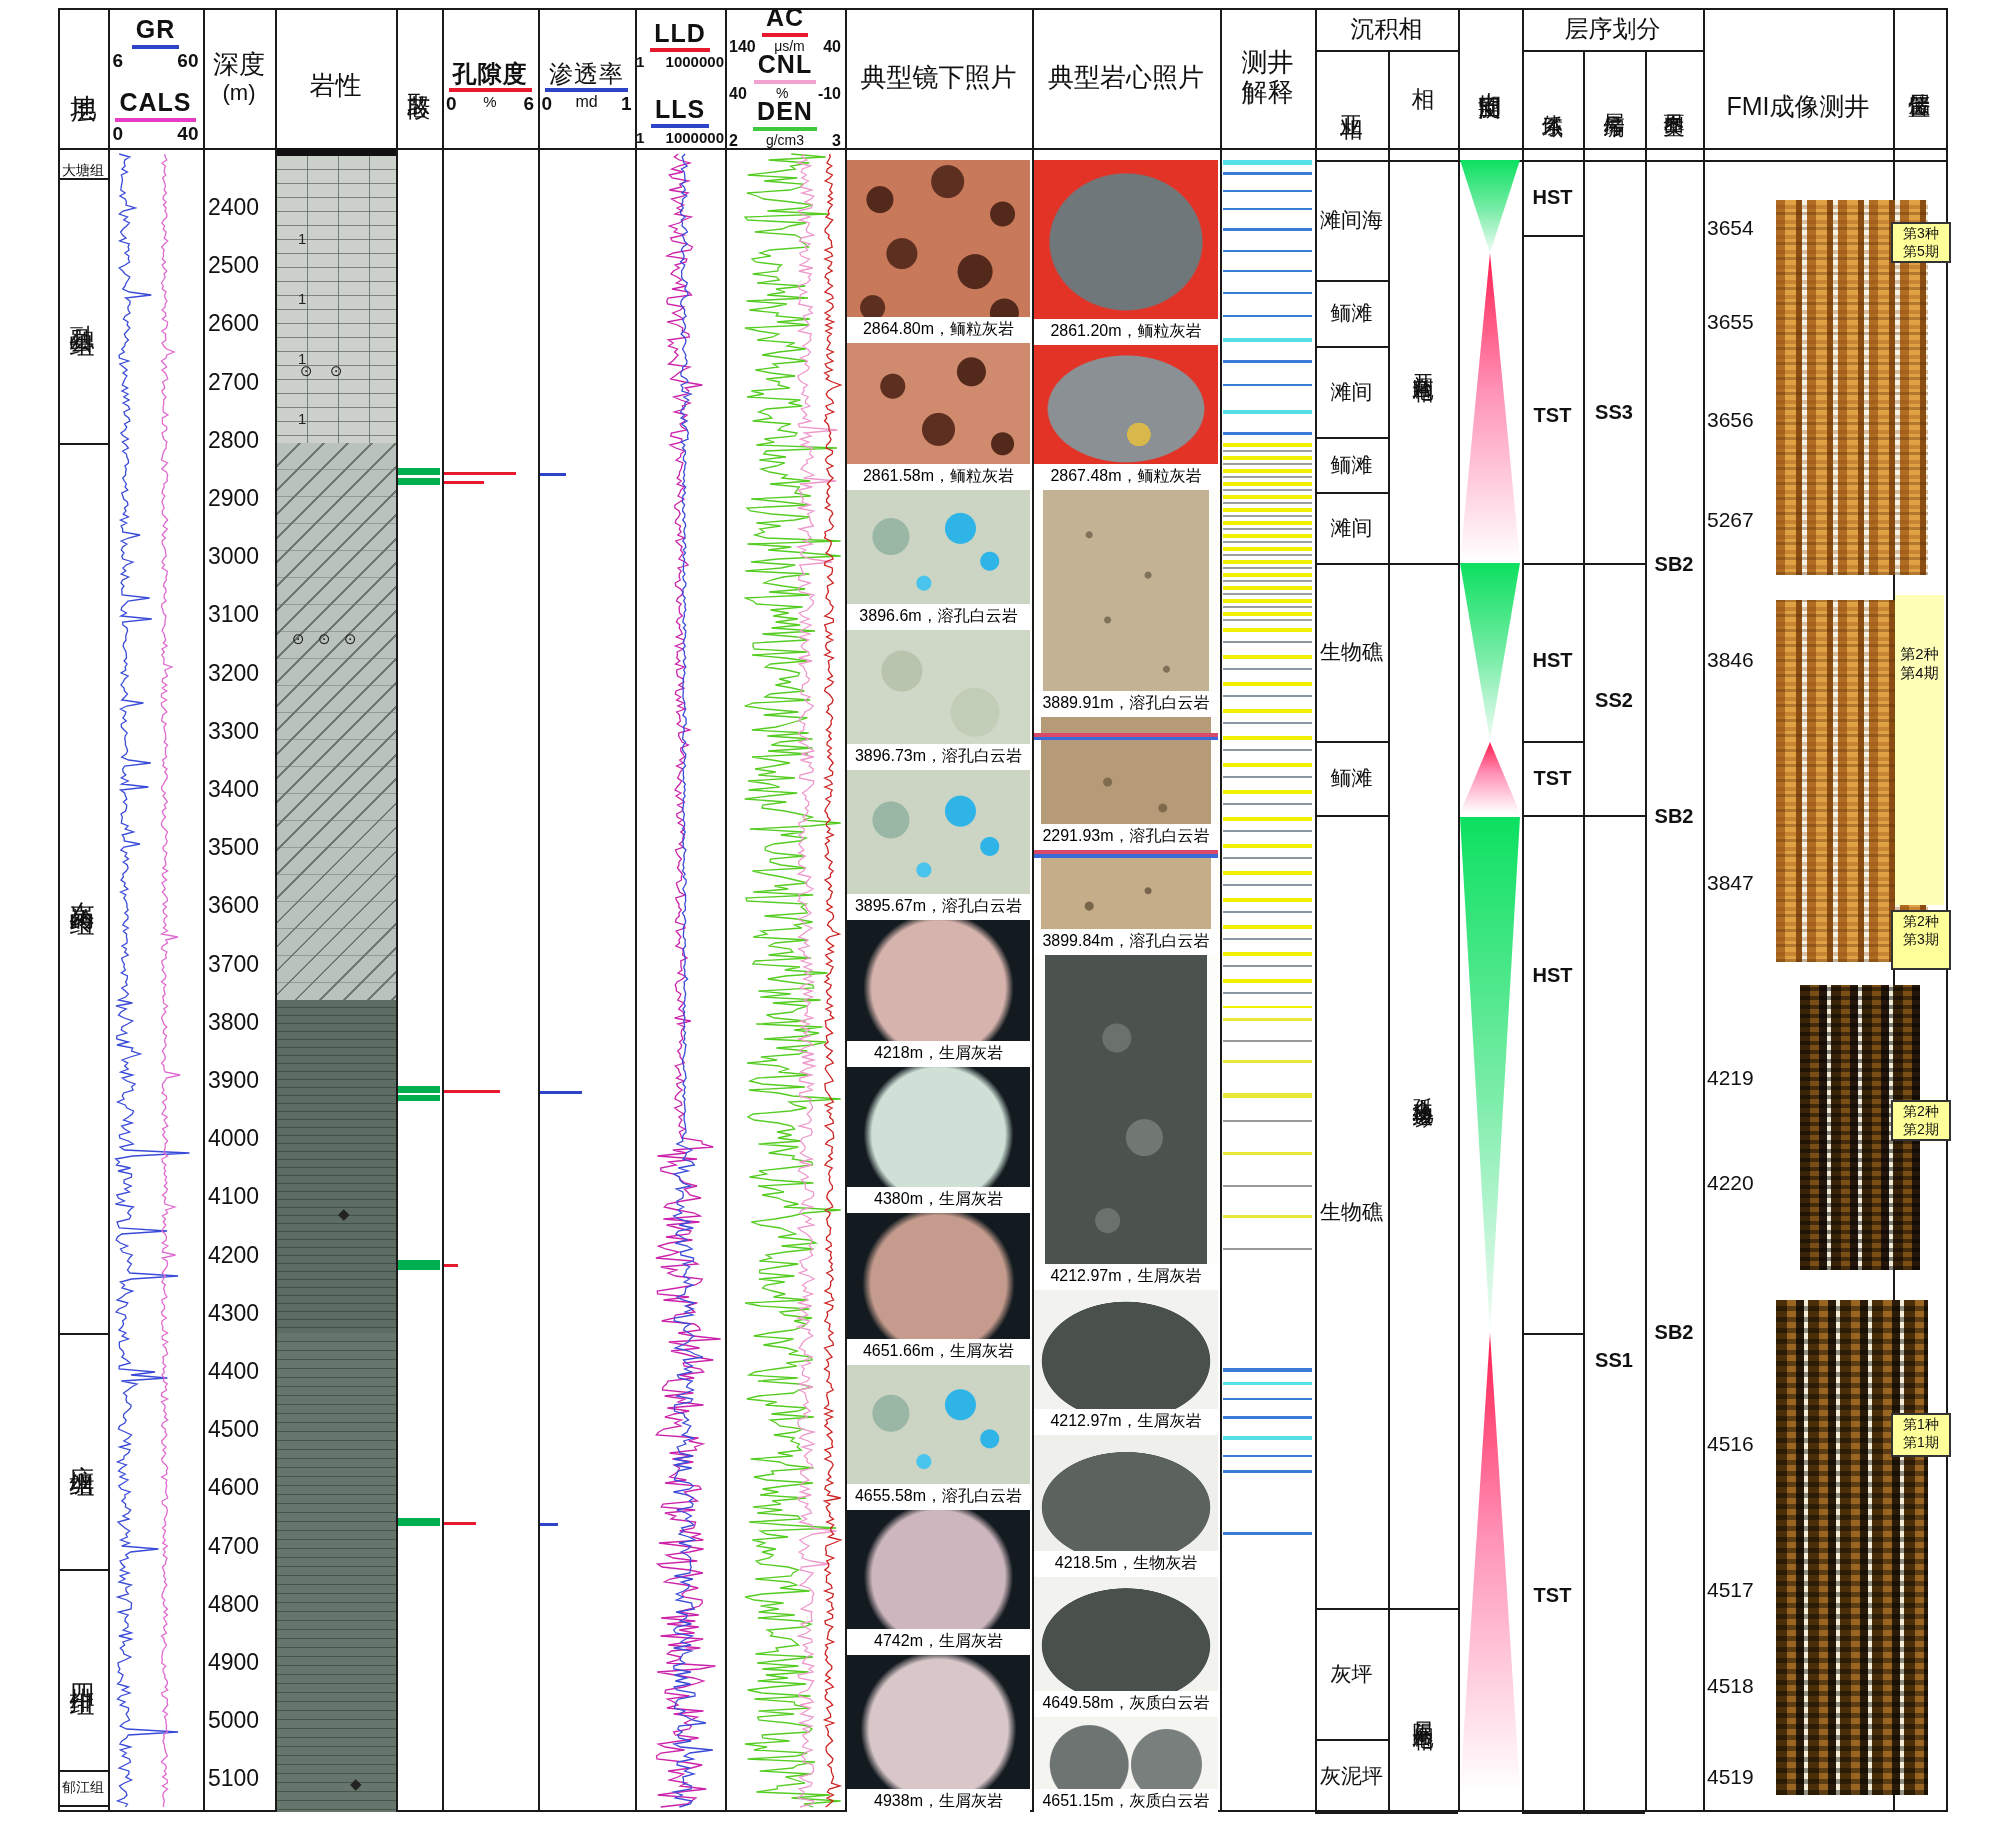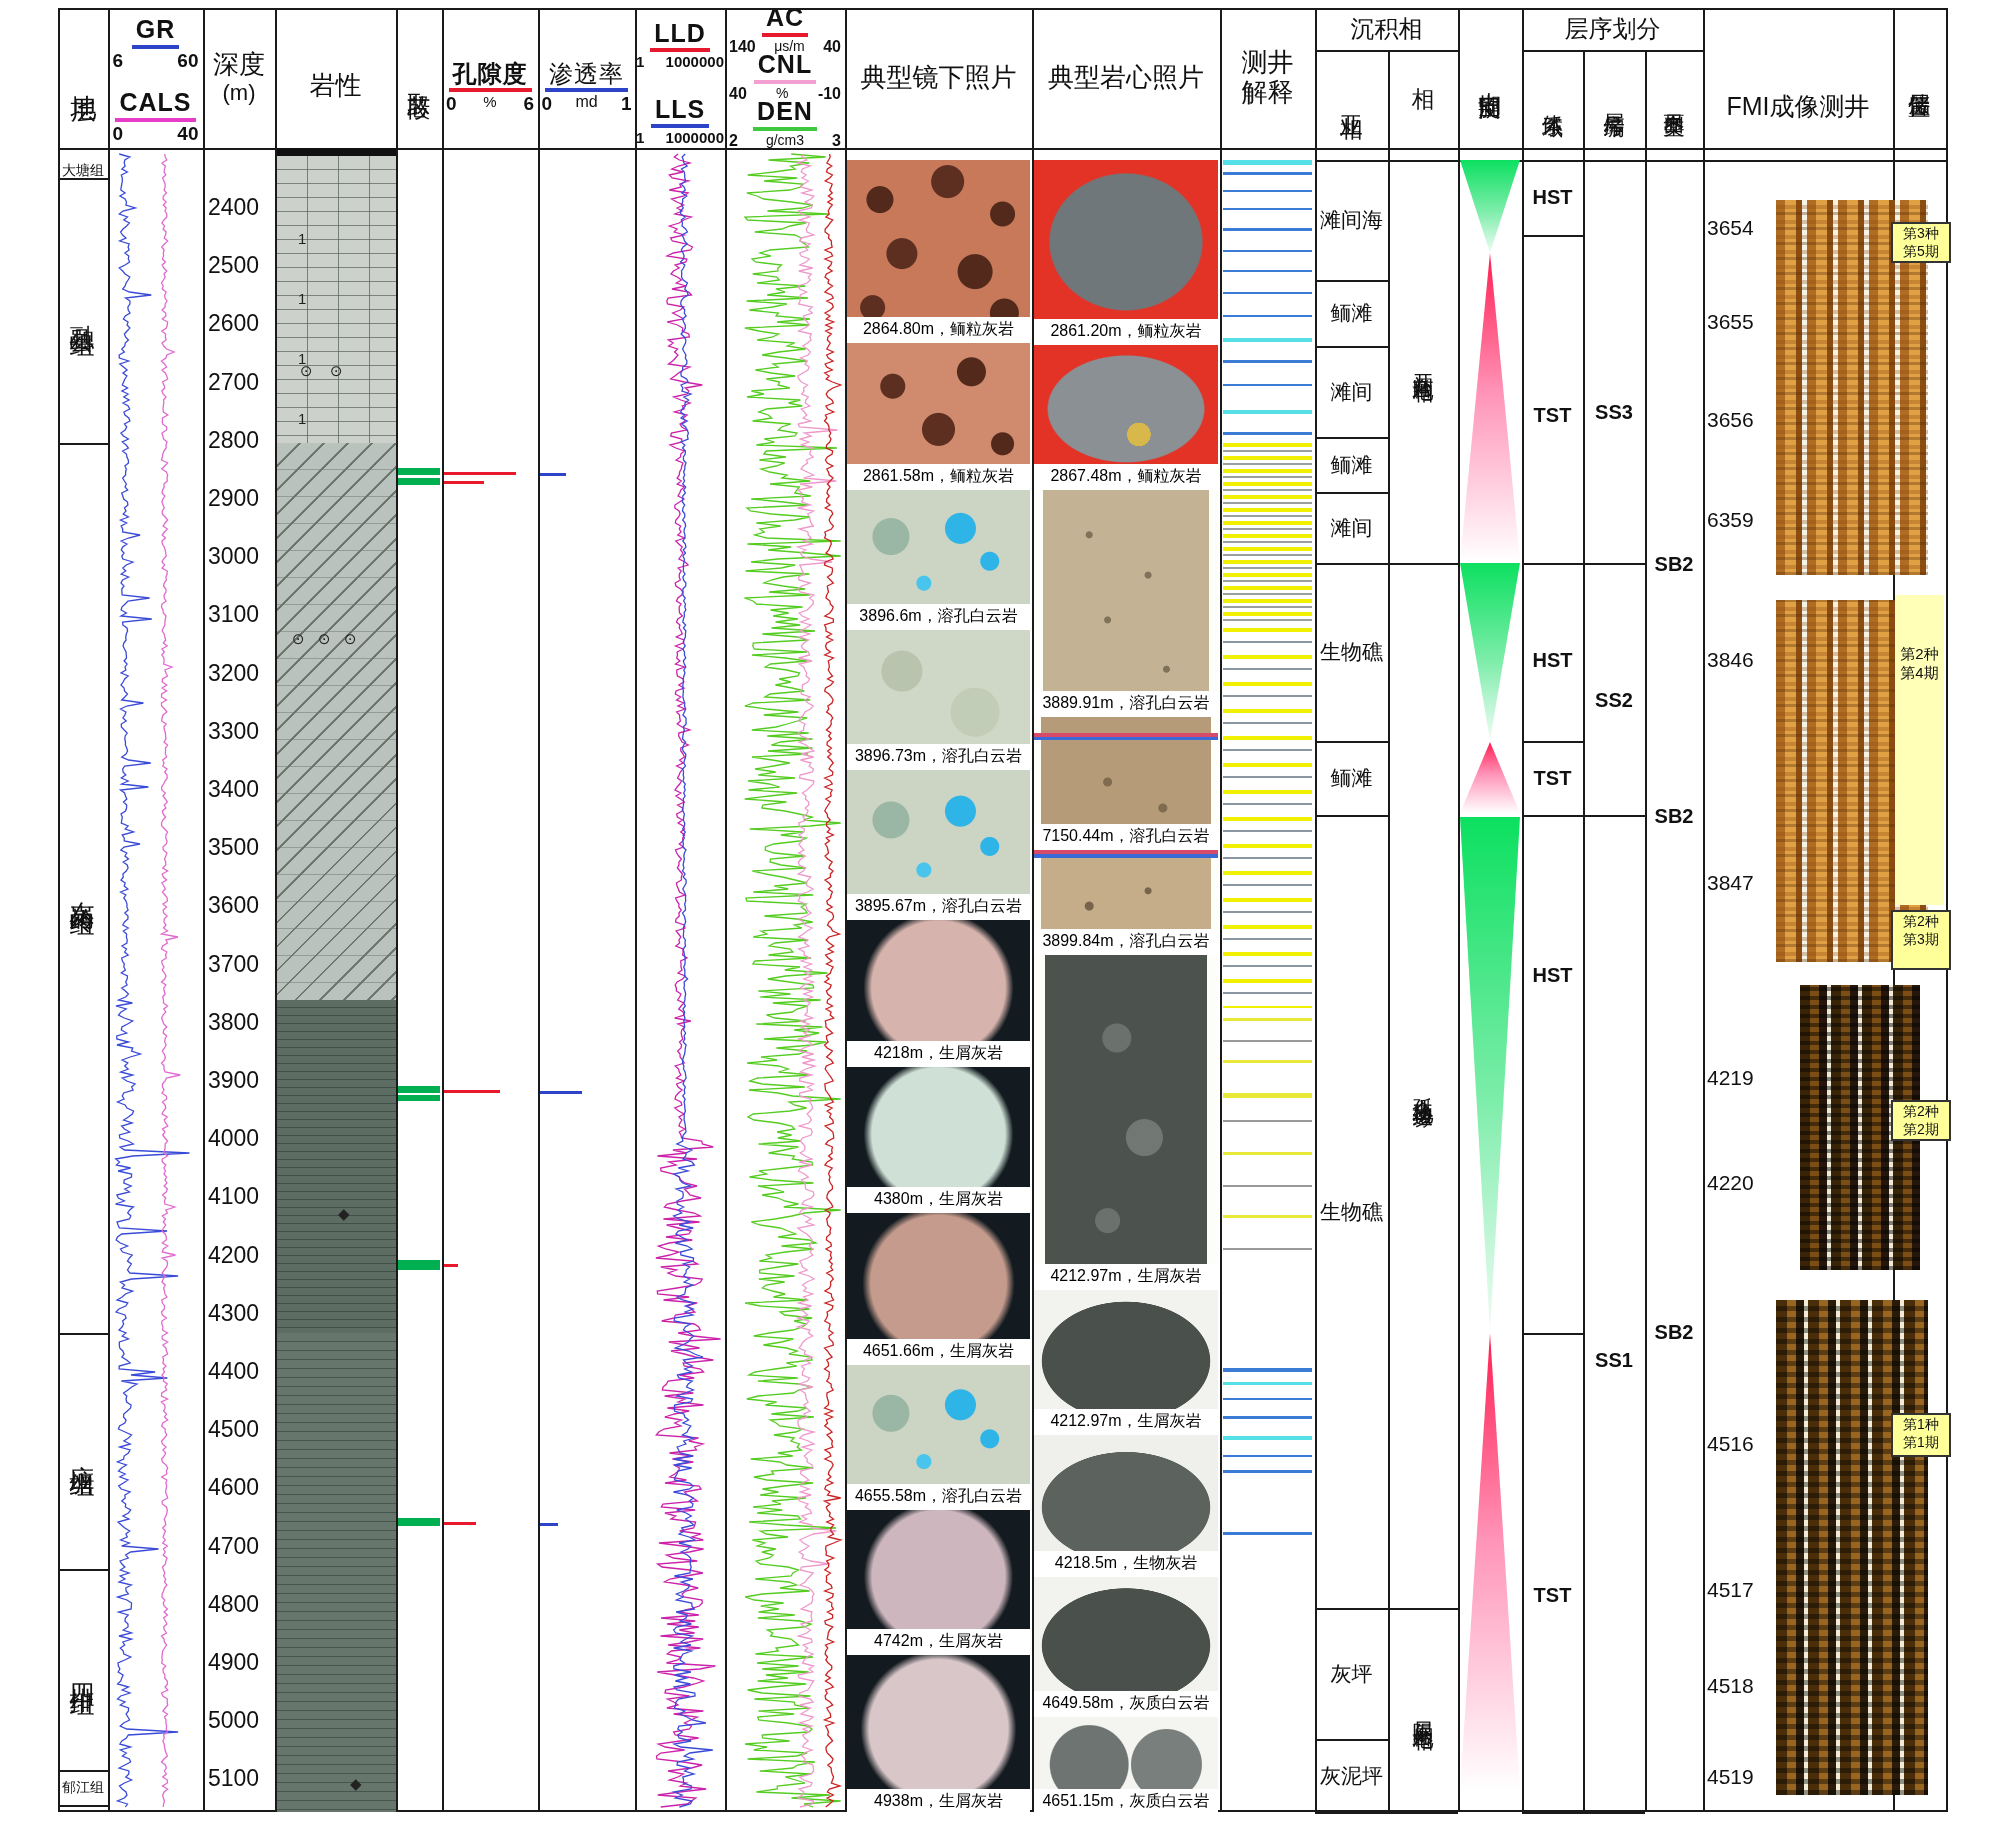--- a/index.html
+++ b/index.html
@@ -395,21 +395,21 @@
     <div class="cp s-coreRedA" style="top: 160px; height: 182px; position: absolute;">
       <div class="cap">2861.20m，鲕粒灰岩</div>
     </div>
     <div class="cp s-coreRedB" style="top: 345px; height: 142px; position: absolute;">
       <div class="cap">2867.48m，鲕粒灰岩</div>
     </div>
     <div class="cp s-coreBeige" style="top: 490px; height: 224px; position: absolute;">
       <div class="cap">3889.91m，溶孔白云岩</div>
     </div>
     <div class="cp s-coreBrown" style="top: 717px; height: 130px; position: absolute;">
-      <div class="cap">7150.44m，溶孔白云岩</div>
+      <div class="cap">2291.93m，溶孔白云岩</div>
     </div>
     <div class="cp s-coreTan" style="top: 850px; height: 102px; position: absolute;">
       <div class="cap">3899.84m，溶孔白云岩</div>
     </div>
     <div class="cp s-coreDarkTall" style="top: 955px; height: 332px; position: absolute;">
       <div class="cap">4212.97m，生屑灰岩</div>
     </div>
     <div class="cp s-rockDark" style="top: 1290px; height: 142px; position: absolute;">
       <div class="cap">4212.97m，生屑灰岩</div>
     </div>
@@ -510,21 +510,21 @@
     <div class="cellline" style="top: 815px; left: 1583px; width: 62px; position: absolute;"></div>
     <div class="fcell-lbl" style="left: 1583px; width: 62px; top: 686px; height: 28px; font-weight: bold; font-size: 20px; position: absolute;">SS2</div>
     <div class="cellline" style="top: 1812px; left: 1583px; width: 62px; position: absolute;"></div>
     <div class="fcell-lbl" style="left: 1583px; width: 62px; top: 1346px; height: 28px; font-weight: bold; font-size: 20px; position: absolute;">SS1</div>
     <div class="sb2lbl" style="top: 553px; position: absolute;">SB2</div>
     <div class="sb2lbl" style="top: 805px; position: absolute;">SB2</div>
     <div class="sb2lbl" style="top: 1321px; position: absolute;">SB2</div>
     <div class="fmi-num" style="top: 216px; position: absolute;">3654</div>
     <div class="fmi-num" style="top: 310px; position: absolute;">3655</div>
     <div class="fmi-num" style="top: 408px; position: absolute;">3656</div>
-    <div class="fmi-num" style="top: 508px; position: absolute;">6359</div>
+    <div class="fmi-num" style="top: 508px; position: absolute;">5267</div>
     <div class="fmi-num" style="top: 648px; position: absolute;">3846</div>
     <div class="fmi-num" style="top: 835px; position: absolute; margin-top: 36px;">3847</div>
     <div class="fmi-num" style="top: 1066px; position: absolute;">4219</div>
     <div class="fmi-num" style="top: 1171px; position: absolute;">4220</div>
     <div class="fmi-num" style="top: 1432px; position: absolute;">4516</div>
     <div class="fmi-num" style="top: 1578px; position: absolute;">4517</div>
     <div class="fmi-num" style="top: 1674px; position: absolute;">4518</div>
     <div class="fmi-num" style="top: 1765px; position: absolute;">4519</div>
     <div class="fmi-strip fmi-orange" style="left: 1776px; top: 200px; width: 152px; height: 375px; position: absolute;"></div>
     <div class="fmi-strip fmi-orange" style="left: 1776px; top: 600px; width: 152px; height: 362px; position: absolute;"></div>

